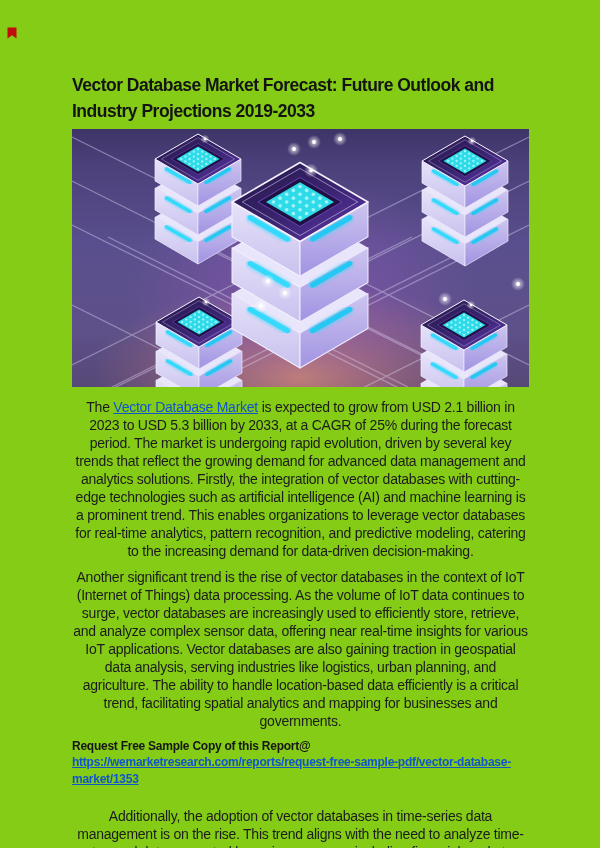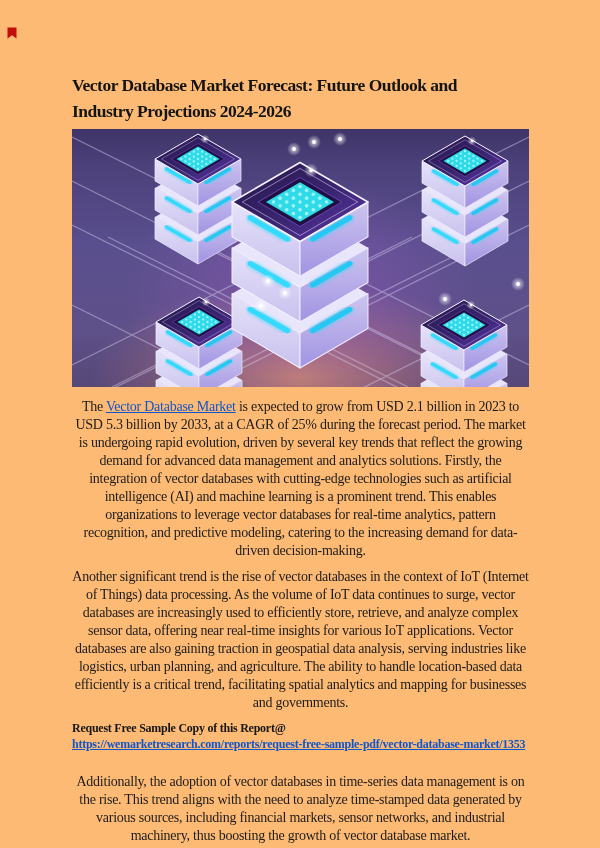--- a/index.html
+++ b/index.html
@@ -1,19 +1,19 @@
 <!DOCTYPE html>
 <html><head>
 <meta charset="utf-8">
 <style>
   * { margin:0; padding:0; box-sizing:border-box; }
   html,body { background:#ffffff; }
   .page {
-    position:relative; width:600px; height:848px; background:#fdba74;
-    font-family:Liberation Serif, serif; color:#1c1c1c; overflow:hidden;
+    position:relative; width:600px; height:848px; background:#84cc16;
+    font-family:Liberation Sans, sans-serif; color:#1c1c1c; overflow:hidden;
   }
   .corner-marker { position:absolute; left:7px; top:27px; width:10px; height:12px; }
   .content { position:absolute; left:72px; top:72px; width:457px; }
   .title-line {
     font-size:17.5px; font-weight:700; line-height:26px; letter-spacing:-0.5px;
     color:#141414; white-space:nowrap;
   }
   .hero-wrap { width:457px; height:258px; margin-top:5px; margin-bottom:11px; overflow:hidden; }
   .hero-wrap svg { display:block; }
   p.body-text {
@@ -32,21 +32,21 @@
 
 <div class="page">
 
   <svg class="corner-marker" viewBox="0 0 10 12">
     <path d="M0.5 0.5 H9.5 V11.5 L5 8.2 L0.5 11.5 Z" fill="#c20d0d"></path>
   </svg>
 
   <div class="content">
 
     <div class="title-line">Vector Database Market Forecast: Future Outlook and</div>
-    <div class="title-line">Industry Projections 2024-2026</div>
+    <div class="title-line">Industry Projections 2019-2033</div>
 
     <div class="hero-wrap">
       <svg width="457" height="258" viewBox="0 0 457 258" role="img" aria-label="Isometric illustration of five glowing database server stacks with cyan LED panels on a purple perspective grid">
         <defs>
           <linearGradient id="bgGrad" x1="0" y1="0" x2="0" y2="1">
             <stop offset="0" stop-color="#3e3468"></stop>
             <stop offset="0.13" stop-color="#4b4079"></stop>
             <stop offset="0.45" stop-color="#5a4f8e"></stop>
             <stop offset="0.78" stop-color="#5e5089"></stop>
             <stop offset="1" stop-color="#564877"></stop>

